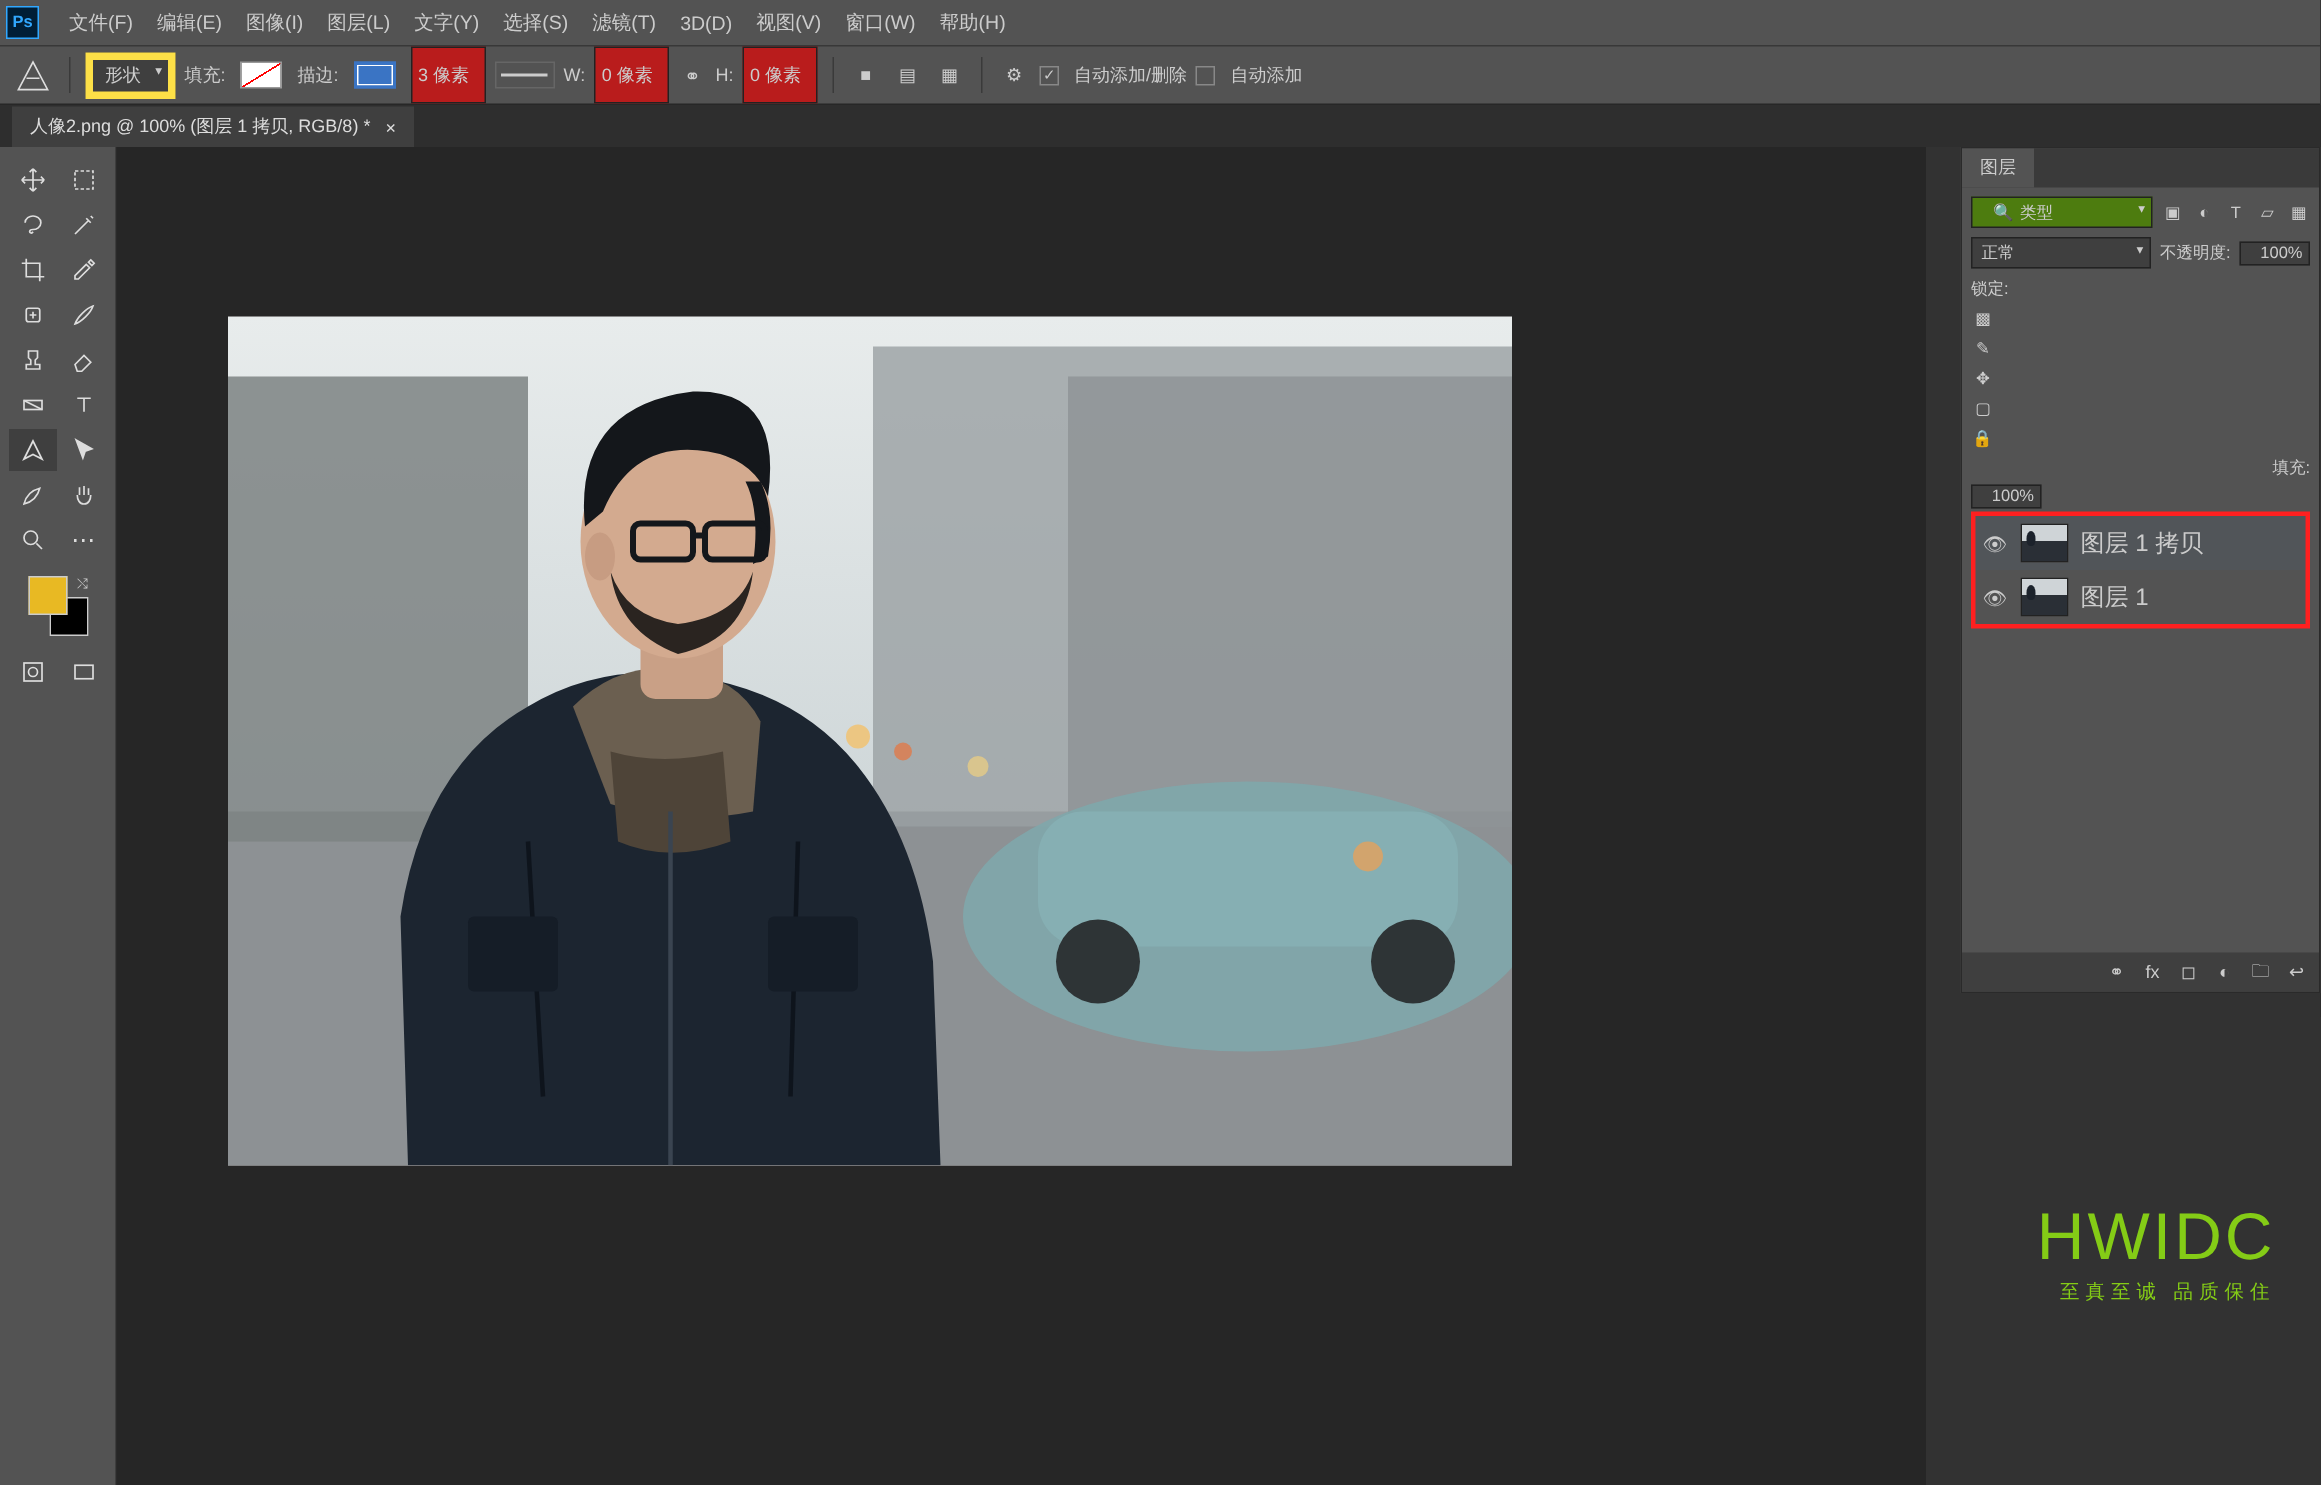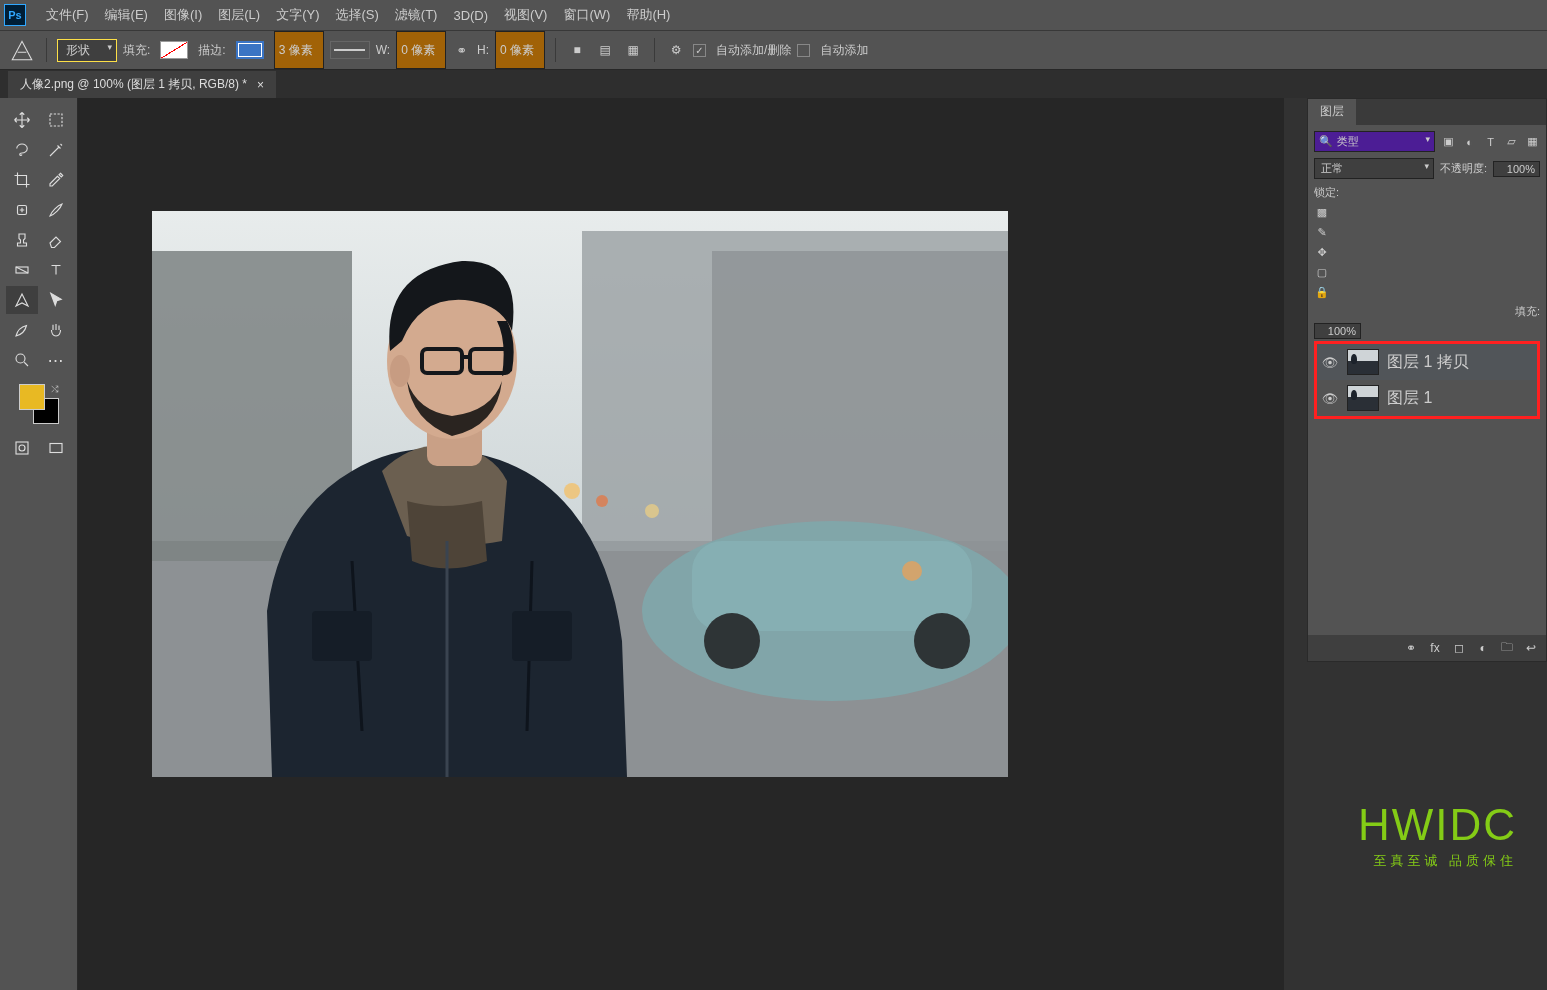--- a/index.html
+++ b/index.html
@@ -6,27 +6,27 @@
   body { background: #323232; color: #ccc; width: 1547px; height: 990px; overflow: hidden; position: relative; }
   
   
   .menubar { height: 30px; background: #535353; display: flex; align-items: center; padding: 0 4px; font-size: 13px; }
   .ps-logo { width: 22px; height: 22px; background: #001e36; border: 1px solid #31a8ff; color: #31a8ff; font-size: 11px; font-weight: bold; display: flex; align-items: center; justify-content: center; margin-right: 12px; }
   .menu-item { padding: 4px 8px; cursor: pointer; }
   
   
   .optionsbar { height: 40px; background: #535353; border-top: 1px solid #383838; border-bottom: 1px solid #272727; display: flex; align-items: center; padding: 0 8px; font-size: 12px; gap: 6px; }
   .tool-icon-sm { width: 28px; height: 24px; display: flex; align-items: center; justify-content: center; border: 1px solid transparent; }
-  .opt-dropdown { background: #3f3f3f; border: 1px solid #fde047; padding: 2px 18px 2px 8px; position: relative; min-width: 60px; }
+  .opt-dropdown { background: #3f3f3f; border: 5px solid #fde047; padding: 2px 18px 2px 8px; position: relative; min-width: 60px; }
   .opt-dropdown::after { content: "▾"; position: absolute; right: 4px; font-size: 9px; }
   .opt-label { }
   .swatch { width: 28px; height: 18px; border: 1px solid #999; margin: 0 4px; }
   .swatch.fill { background: linear-gradient(to bottom right, #fff 49%, red 49%, red 53%, #fff 53%); }
   .swatch.stroke { background: #3a74c4; border: 2px solid #3a74c4; box-shadow: inset 0 0 0 1px #fff; }
-  .num-input { background: #a16207; border: 1px solid #222; color: #ccc; width: 50px; height: 38px; padding: 0 4px; font-size: 12px; }
+  .num-input { background: #b91c1c; border: 1px solid #222; color: #ccc; width: 50px; height: 38px; padding: 0 4px; font-size: 12px; }
   .stroke-style { width: 40px; height: 18px; border: 1px solid #666; display: flex; align-items: center; justify-content: center; }
   .stroke-line { width: 80%; border-top: 2px solid #ccc; }
   .link-icon { font-size: 13px; padding: 0 4px; }
   .align-btn { width: 22px; height: 22px; display: flex; align-items: center; justify-content: center; border: 1px solid transparent; }
   .divider-v { width: 1px; height: 24px; background: #3a3a3a; margin: 0 4px; }
   .checkbox { width: 13px; height: 13px; border: 1px solid #888; display: inline-flex; align-items: center; justify-content: center; margin-right: 4px; }
   .checkbox.checked::after { content: "✓"; font-size: 10px; color: #ccc; }
   
   
   .doctab-row { height: 28px; background: #2e2e2e; display: flex; align-items: flex-end; padding-left: 8px; }
@@ -51,21 +51,21 @@
   .canvas-wrap { flex: 1; background: #262626; position: relative; overflow: hidden; }
   .canvas-img { position: absolute; top: 113px; left: 74px; width: 856px; height: 566px; background: #ccc; overflow: hidden; }
   
   
   .right-side { width: 240px; background: #323232; position: relative; margin-left: 23px; }
   .panel { background: #535353; border: 1px solid #2a2a2a; }
   .panel-tabs { display: flex; background: #3a3a3a; height: 26px; }
   .panel-tab { padding: 4px 12px; font-size: 12px; background: #535353; }
   .panel-body { padding: 6px; font-size: 11px; }
   .filter-row { display: flex; align-items: center; gap: 6px; margin-bottom: 6px; }
-  .filter-dropdown { flex: 1; background: #4c1d95; border: 1px solid #222; padding: 2px 4px; font-size: 11px; position: relative; }
+  .filter-dropdown { flex: 1; background: #4d7c0f; border: 1px solid #222; padding: 2px 14px; font-size: 11px; position: relative; }
   .filter-dropdown::after { content:"▾"; position:absolute; right:4px; font-size:9px; }
   .type-icons { display: flex; gap: 6px; }
   .ticon { width: 15px; height: 15px; display: flex; align-items:center; justify-content:center; font-size: 11px; }
   .blend-row { display: flex; gap: 6px; align-items: center; margin-bottom: 6px; }
   .blend-dd { background: #3f3f3f; border: 1px solid #222; padding: 2px 6px; flex: 1; position: relative; }
   .blend-dd::after { content:"▾"; position:absolute; right:4px; font-size:9px; }
   .pct { background: #3f3f3f; border: 1px solid #222; padding: 1px 4px; width: 47px; text-align: right; }
   .lock-row { display: flex; align-items: flex-start; gap: 4px; margin-bottom: 2px; font-size: 11px; flex-direction: column; }
   .lock-row .li { width: 16px; height: 16px; display:flex;align-items:center;justify-content:center; font-size:11px;}
   

